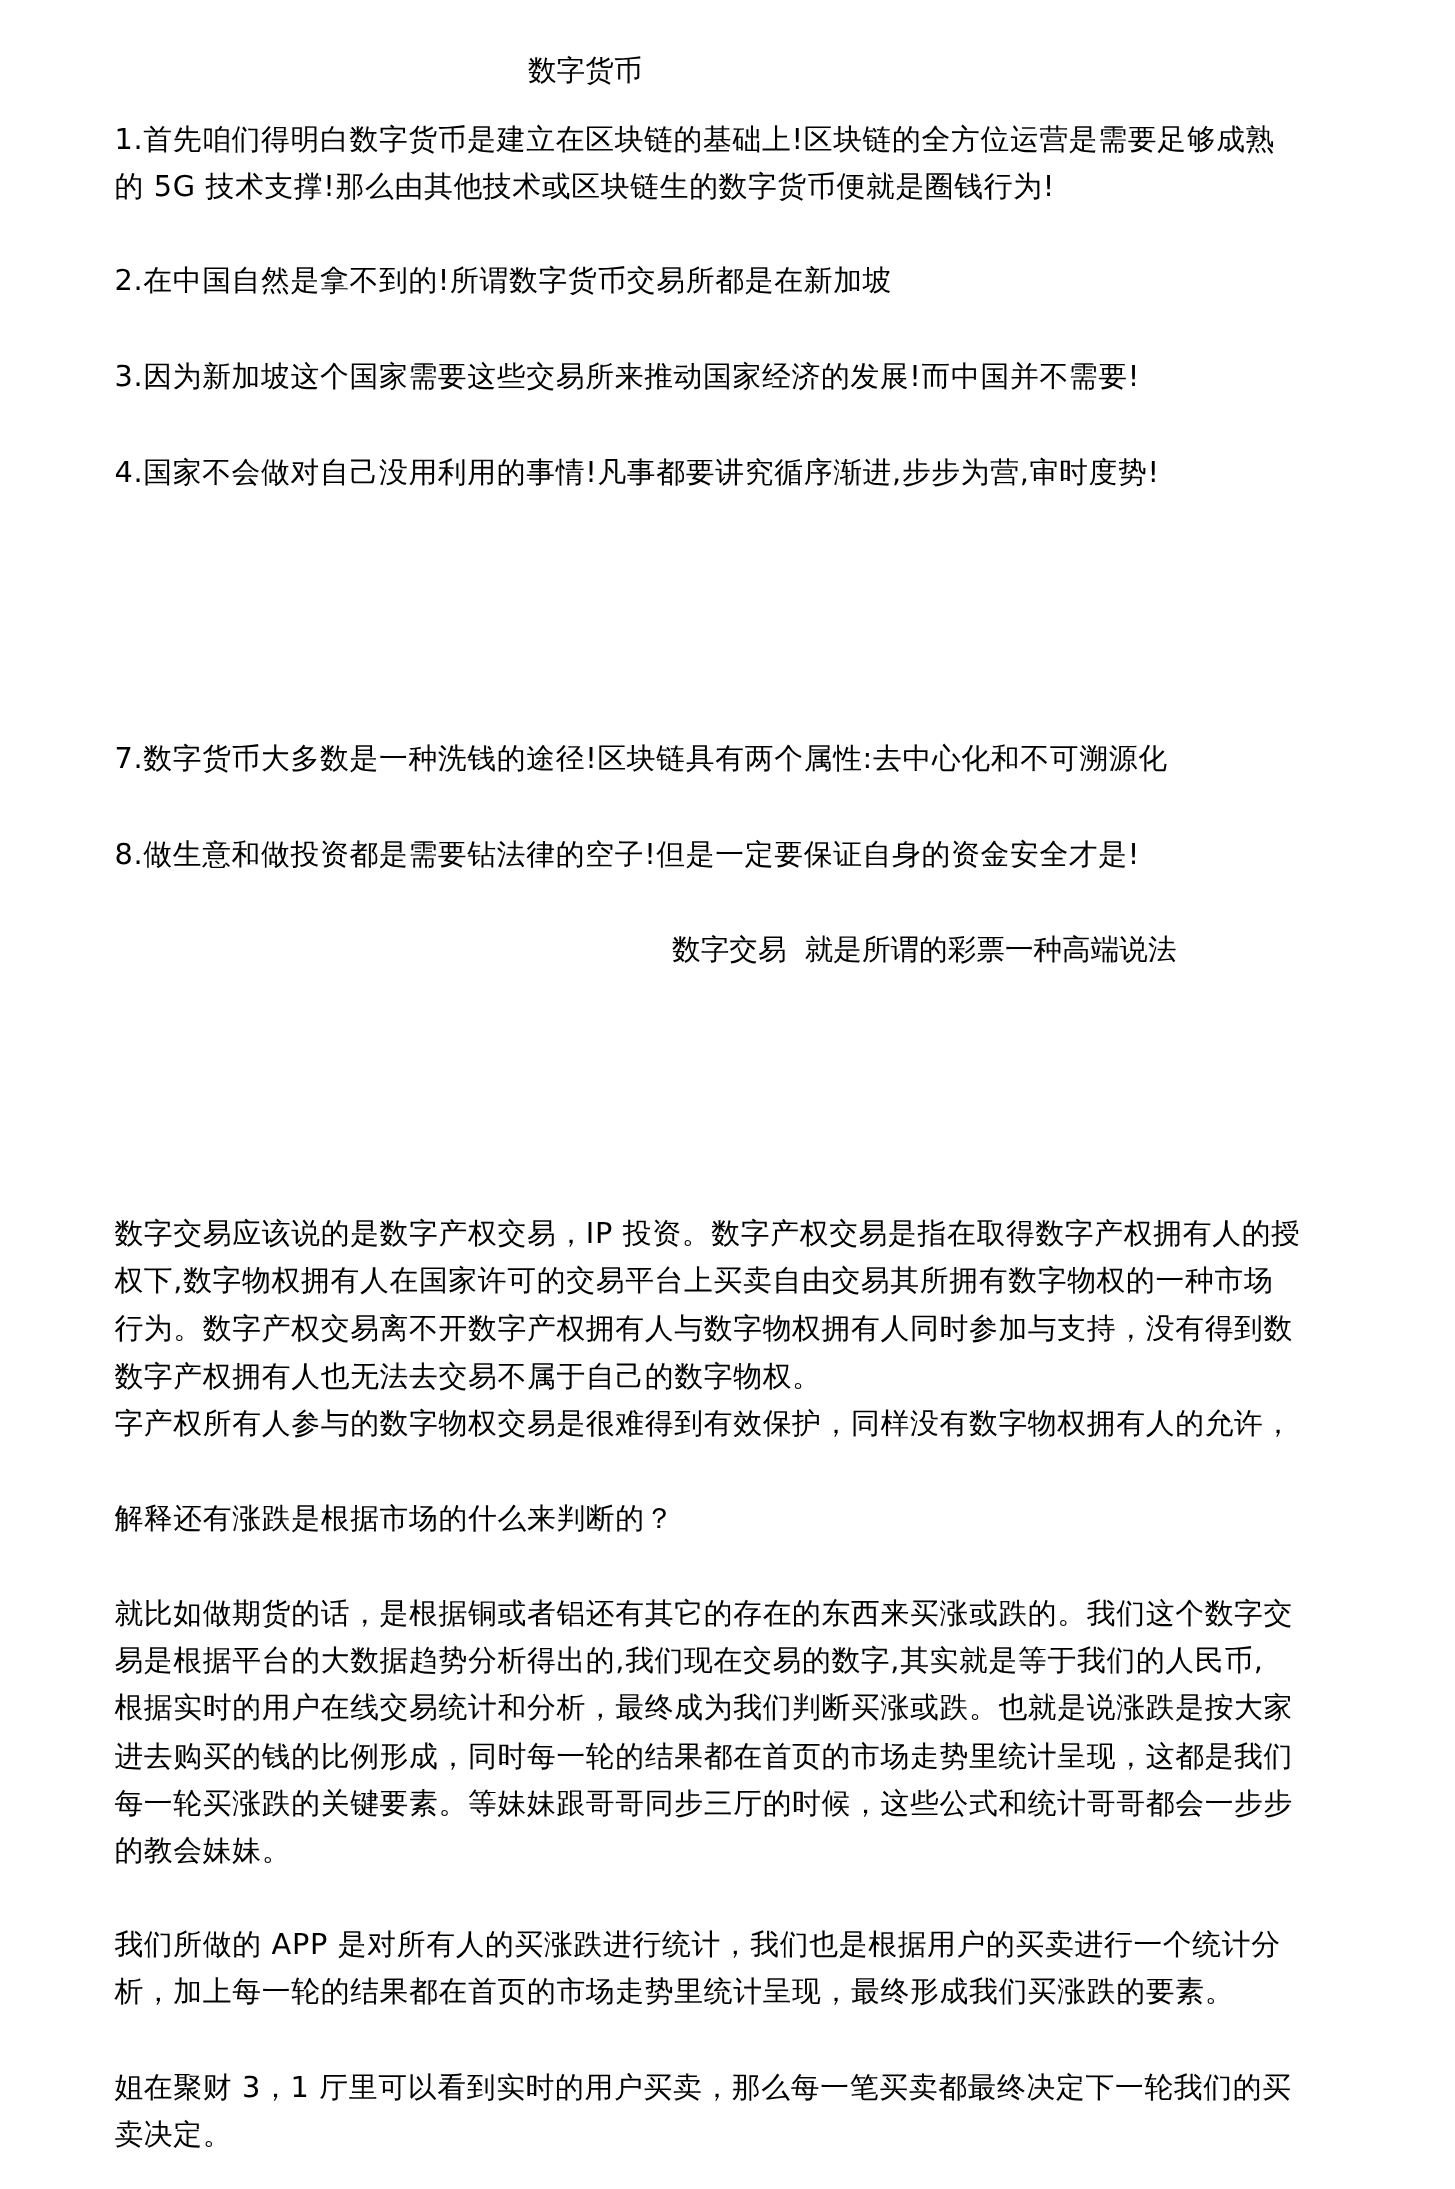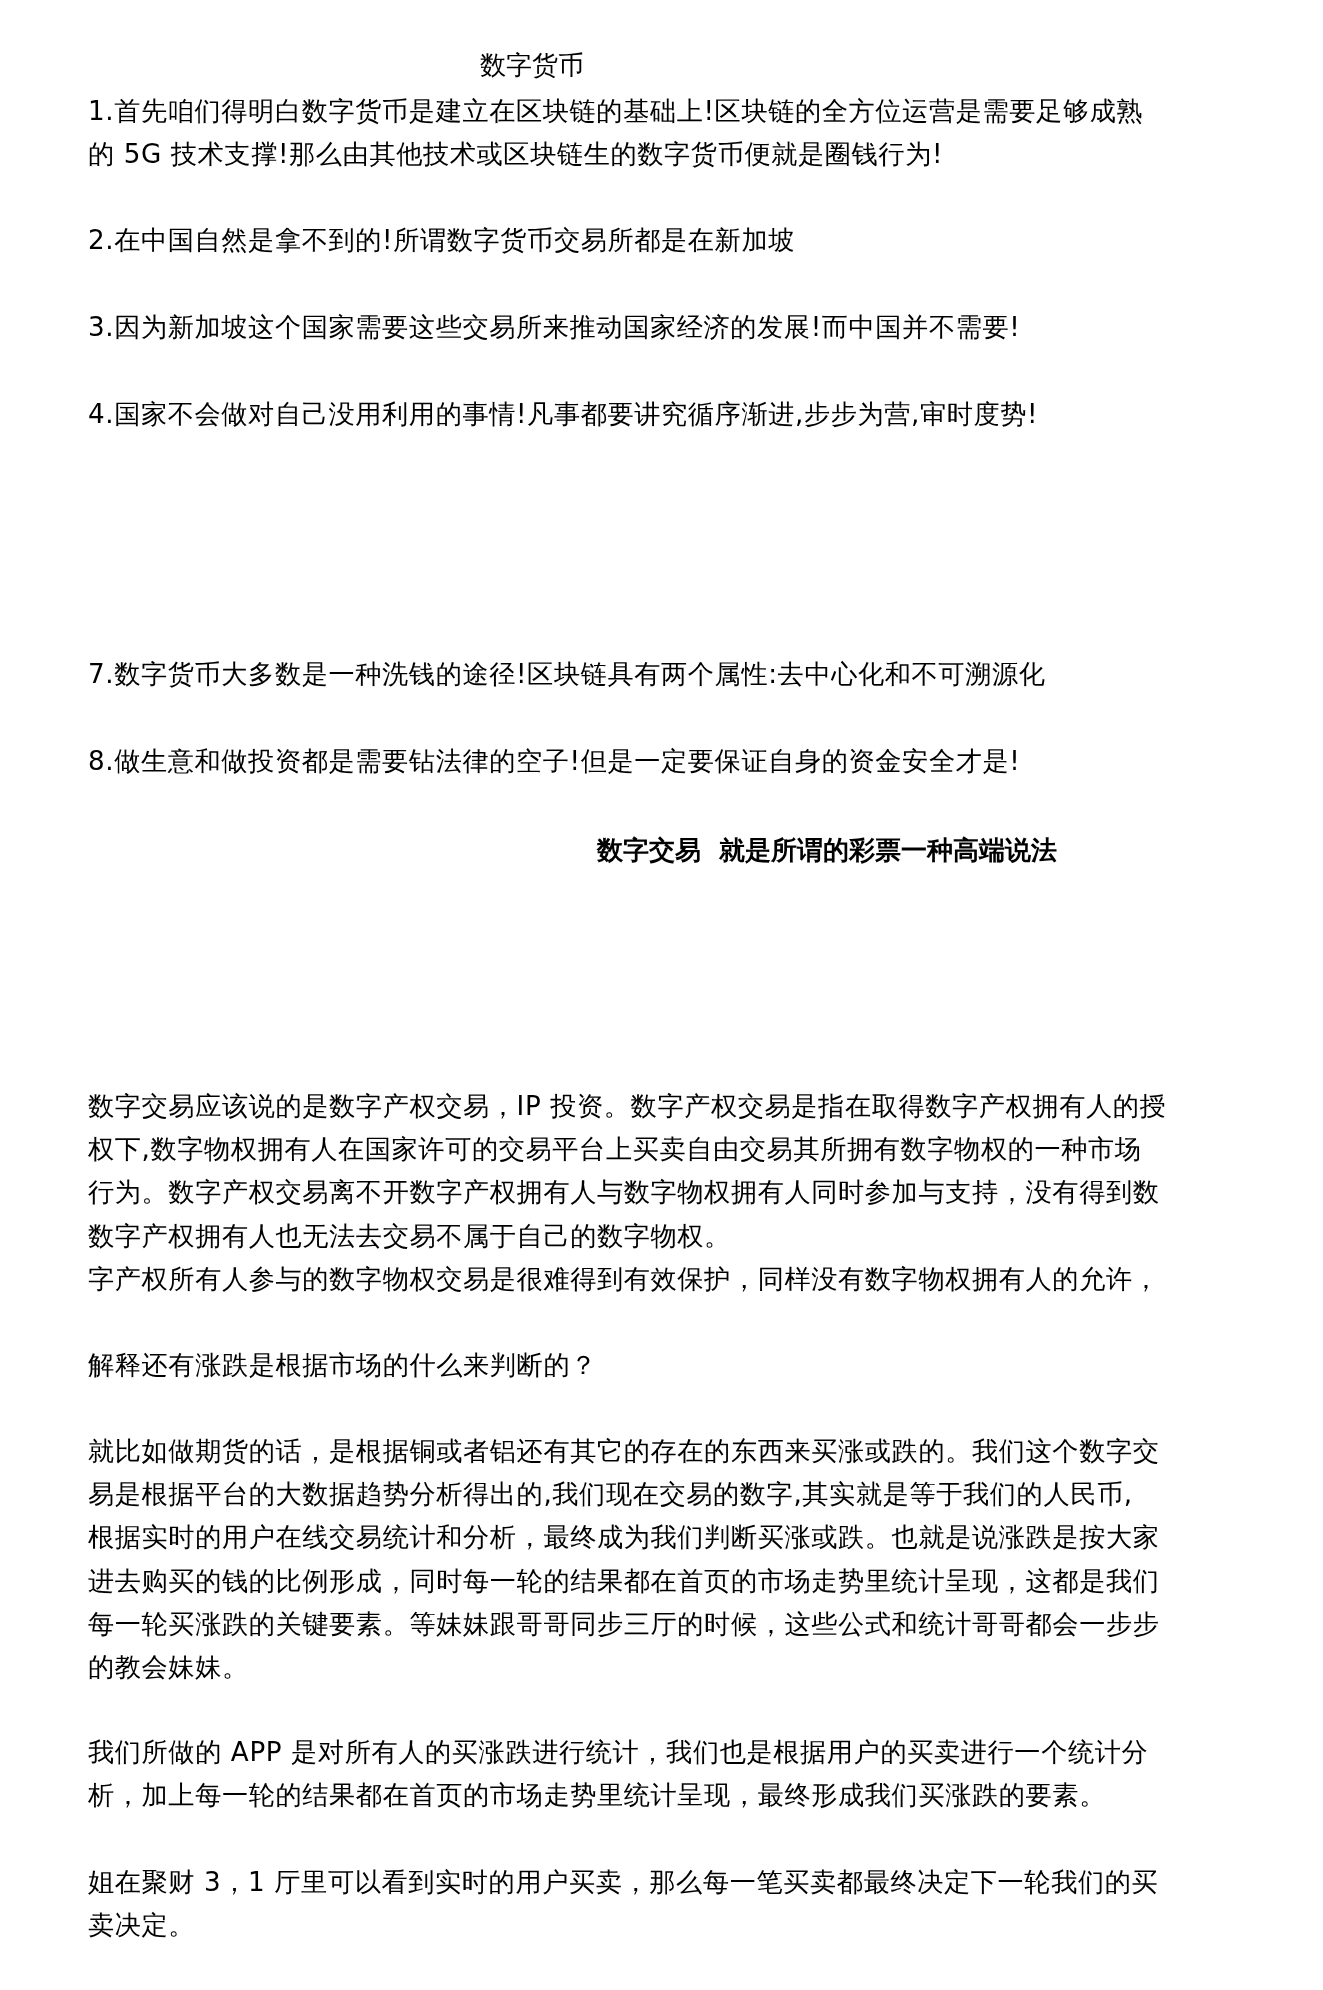--- a/index.html
+++ b/index.html
@@ -32,28 +32,28 @@
       margin: 0;
       font-weight: normal;
     }
     .heading2 {
       position: absolute;
       left: 595px;
       top: 831px;
       font-size: 26px;
       line-height: 34px;
       white-space: pre;
-      margin: 2px;
-      font-weight: bold;
+      margin: 16px;
+      font-weight: normal;
     }
     .block {
       position: absolute;
       left: 88px;
       width: 1150px;
-      margin: 0;
+      margin: 16px;
       font-size: 26.2px;
       line-height: 43.2px;
       letter-spacing: 0.6px;
     }
     .line {
       display: block;
       white-space: nowrap;
     }
   </style>
 </head>

